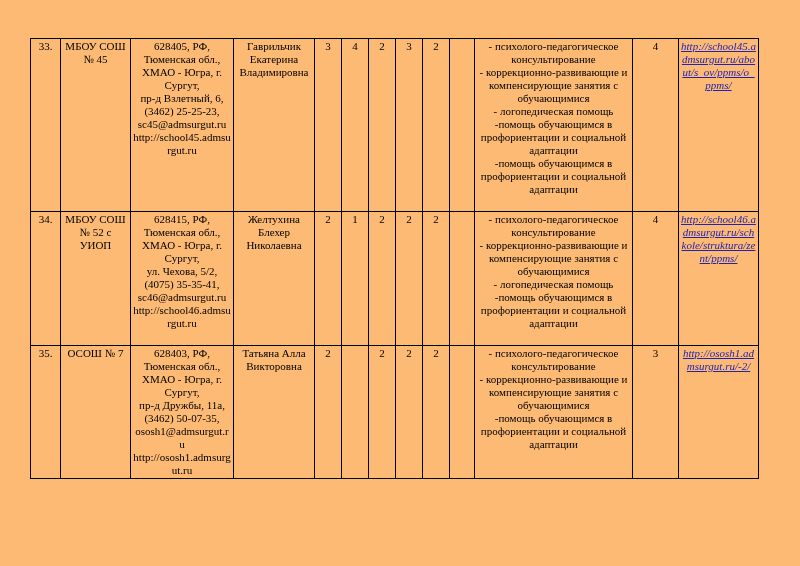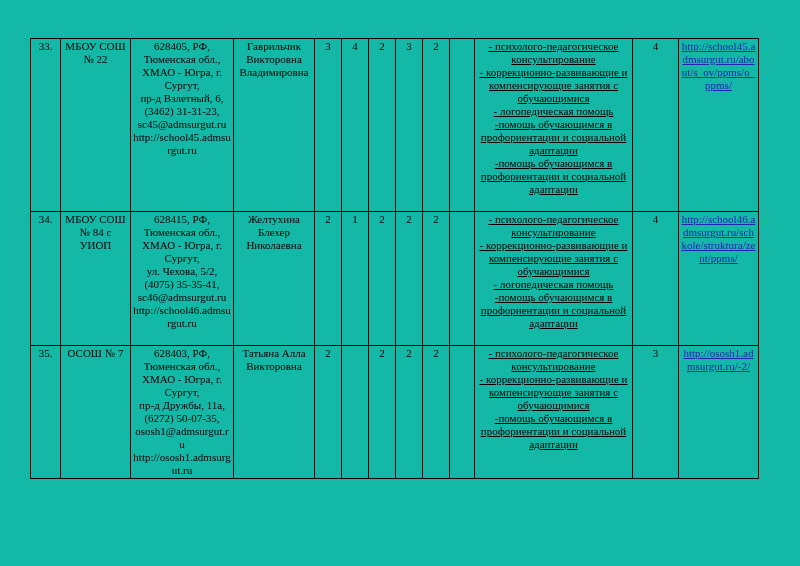--- a/index.html
+++ b/index.html
@@ -9,21 +9,21 @@
     width: 800px;
     height: 566px;
     background: #ffffff;
     font-family: "Liberation Serif", "DejaVu Serif", serif;
     color: #000000;
   }
   .page {
     position: relative;
     width: 800px;
     height: 566px;
-    background: #14b8a6;
+    background: #fdba74;
     overflow: hidden;
   }
   table.doc-table {
     position: absolute;
     left: 30px;
     top: 38px;
     width: 728px;
     border-collapse: collapse;
     table-layout: fixed;
     font-size: 11px;
@@ -36,28 +36,28 @@
     padding: 1px 2px;
     overflow: hidden;
     white-space: pre-line;
     overflow-wrap: break-word;
     word-wrap: break-word;
   }
   td.c-serv {
     text-align: left;
     padding-left: 3px;
     padding-right: 3px;
-    text-decoration: underline;
   }
   td.c-link { padding: 1px 1px; }
   .link {
     color: #2323b2;
     text-decoration: underline;
     word-break: break-all;
     cursor: pointer;
+    font-style: italic;
   }
   tr.r-33 { height: 173px; }
   tr.r-34 { height: 134px; }
   tr.r-35 { height: 117px; }
 </style>
 </head>
 <body>
 
 <div class="page">
   <table class="doc-table">
@@ -73,47 +73,47 @@
       <col style="width:27px">
       <col style="width:25px">
       <col style="width:158px">
       <col style="width:46px">
       <col style="width:80px">
     </colgroup>
     <tbody>
 
       <tr class="r-33">
         <td class="c-num">33.</td>
-        <td class="c-school">МБОУ СОШ № 22</td>
+        <td class="c-school">МБОУ СОШ № 45</td>
         <td class="c-addr">628405, РФ,
 Тюменская обл.,
 ХМАО - Югра, г. Сургут,
 пр-д Взлетный, 6,
-(3462) 31-31-23,
+(3462) 25-25-23,
 sc45@admsurgut.ru
 http://school45.admsurgut.ru</td>
-        <td class="c-contact">Гаврильчик Викторовна Владимировна</td>
+        <td class="c-contact">Гаврильчик Екатерина Владимировна</td>
         <td class="c-n">3</td>
         <td class="c-n">4</td>
         <td class="c-n">2</td>
         <td class="c-n">3</td>
         <td class="c-n">2</td>
         <td class="c-n"></td>
         <td class="c-serv">- психолого-педагогическое консультирование
 - коррекционно-развивающие и компенсирующие занятия с обучающимися
 - логопедическая помощь
 -помощь обучающимся в профориентации и социальной адаптации
 -помощь обучающимся в профориентации и социальной адаптации</td>
         <td class="c-count">4</td>
         <td class="c-link"><a class="link">http://school45.admsurgut.ru/about/s_ov/ppms/o_ppms/</a></td>
       </tr>
 
       <tr class="r-34">
         <td class="c-num">34.</td>
-        <td class="c-school">МБОУ СОШ № 84 с УИОП</td>
+        <td class="c-school">МБОУ СОШ № 52 с УИОП</td>
         <td class="c-addr">628415, РФ,
 Тюменская обл.,
 ХМАО - Югра, г. Сургут,
 ул. Чехова, 5/2,
 (4075) 35-35-41,
 sc46@admsurgut.ru
 http://school46.admsurgut.ru</td>
         <td class="c-contact">Желтухина Блехер Николаевна</td>
         <td class="c-n">2</td>
         <td class="c-n">1</td>
@@ -129,21 +129,21 @@
         <td class="c-link"><a class="link">http://school46.admsurgut.ru/schkole/struktura/zent/ppms/</a></td>
       </tr>
 
       <tr class="r-35">
         <td class="c-num">35.</td>
         <td class="c-school">ОСОШ № 7</td>
         <td class="c-addr">628403, РФ,
 Тюменская обл.,
 ХМАО - Югра, г. Сургут,
 пр-д Дружбы, 11а,
-(6272) 50-07-35,
+(3462) 50-07-35,
 ososh1@admsurgut.ru
 http://ososh1.admsurgut.ru</td>
         <td class="c-contact">Татьяна Алла Викторовна</td>
         <td class="c-n">2</td>
         <td class="c-n"></td>
         <td class="c-n">2</td>
         <td class="c-n">2</td>
         <td class="c-n">2</td>
         <td class="c-n"></td>
         <td class="c-serv">- психолого-педагогическое консультирование

